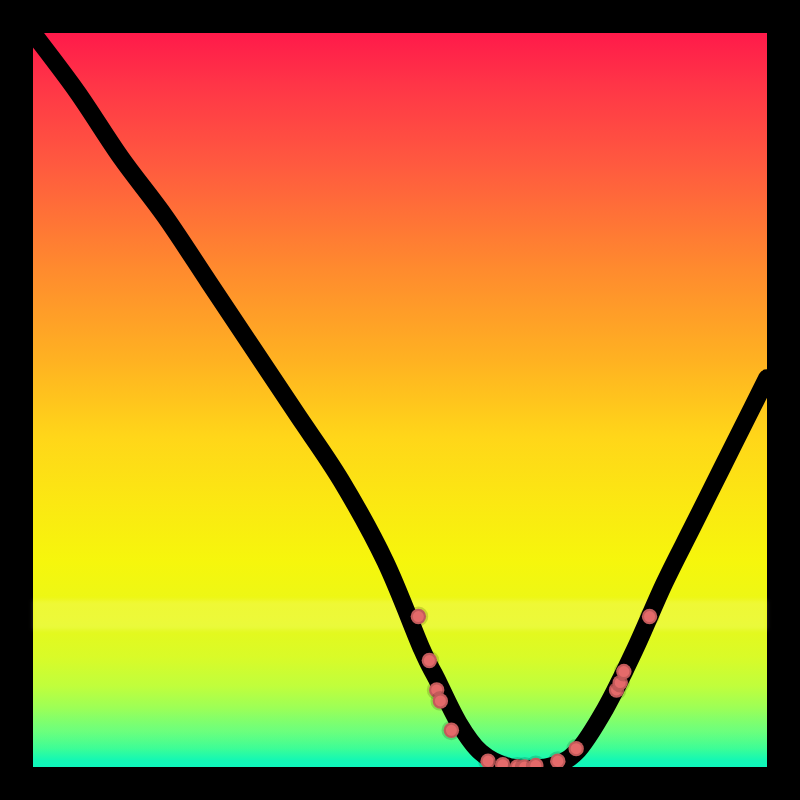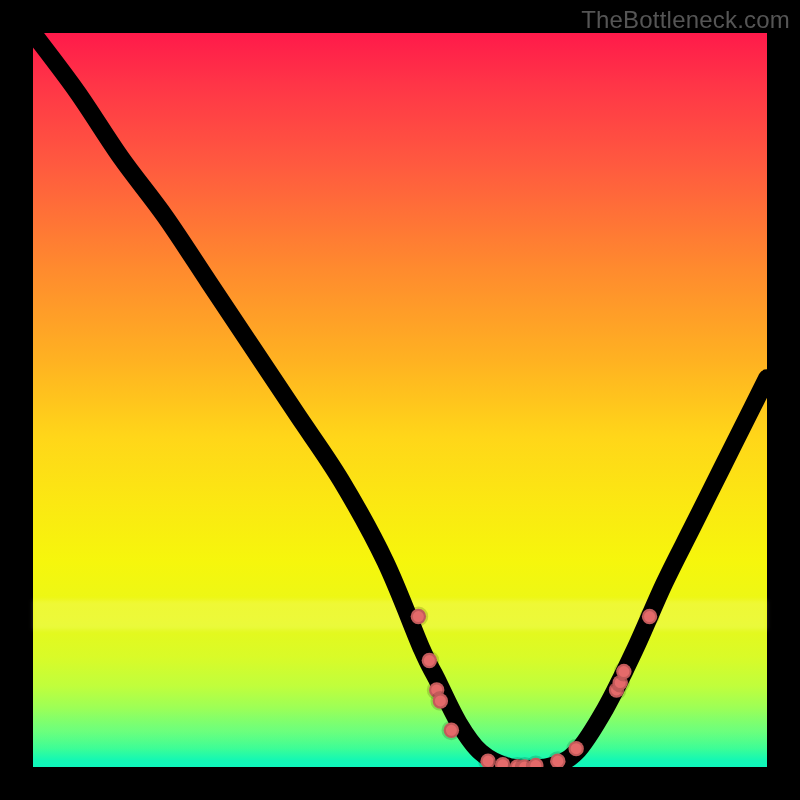--- a/index.html
+++ b/index.html
@@ -81,21 +81,20 @@
   .dot {
     fill: #e46a6a;
     stroke: rgba(0,0,0,0.15);
     stroke-width: 0.6;
   }
 </style>
 </head>
 <body>
 
 <div class="container">
-  <div class="watermark">TheBottleneck.com</div>
 
   <div class="plot-area">
     <div class="gradient-bg"></div>
     <div class="band1"></div>
     <div class="band2"></div>
     <svg class="curve" viewBox="0 0 100 100" preserveAspectRatio="none">
       <path id="curvePath" class="curve-path" d="M 0.00 0.00 C 1.00 1.33, 4.00 5.17, 6.00 8.00 C 8.00 10.83, 10.00 14.17, 12.00 17.00 C 14.00 19.83, 16.00 22.17, 18.00 25.00 C 20.00 27.83, 22.00 31.00, 24.00 34.00 C 26.00 37.00, 28.00 40.00, 30.00 43.00 C 32.00 46.00, 34.00 49.00, 36.00 52.00 C 38.00 55.00, 40.00 57.67, 42.00 61.00 C 44.00 64.33, 46.17 68.17, 48.00 72.00 C 49.83 75.83, 51.83 81.33, 53.00 84.00 C 54.17 86.67, 54.17 86.33, 55.00 88.00 C 55.83 89.67, 57.00 92.33, 58.00 94.00 C 59.00 95.67, 59.83 97.00, 61.00 98.00 C 62.17 99.00, 63.50 99.67, 65.00 100.00 C 66.50 100.33, 68.50 100.33, 70.00 100.00 C 71.50 99.67, 72.67 99.33, 74.00 98.00 C 75.33 96.67, 76.67 94.33, 78.00 92.00 C 79.33 89.67, 80.67 86.83, 82.00 84.00 C 83.33 81.17, 84.67 77.83, 86.00 75.00 C 87.33 72.17, 88.67 69.67, 90.00 67.00 C 91.33 64.33, 92.67 61.67, 94.00 59.00 C 95.33 56.33, 97.00 53.00, 98.00 51.00 C 99.00 49.00, 99.67 47.67, 100.00 47.00"></path>
       <g id="dots">
           <circle cx="52.50" cy="79.50" r="1.05" class="dot"></circle>
           <circle cx="54.00" cy="85.50" r="1.05" class="dot"></circle>

